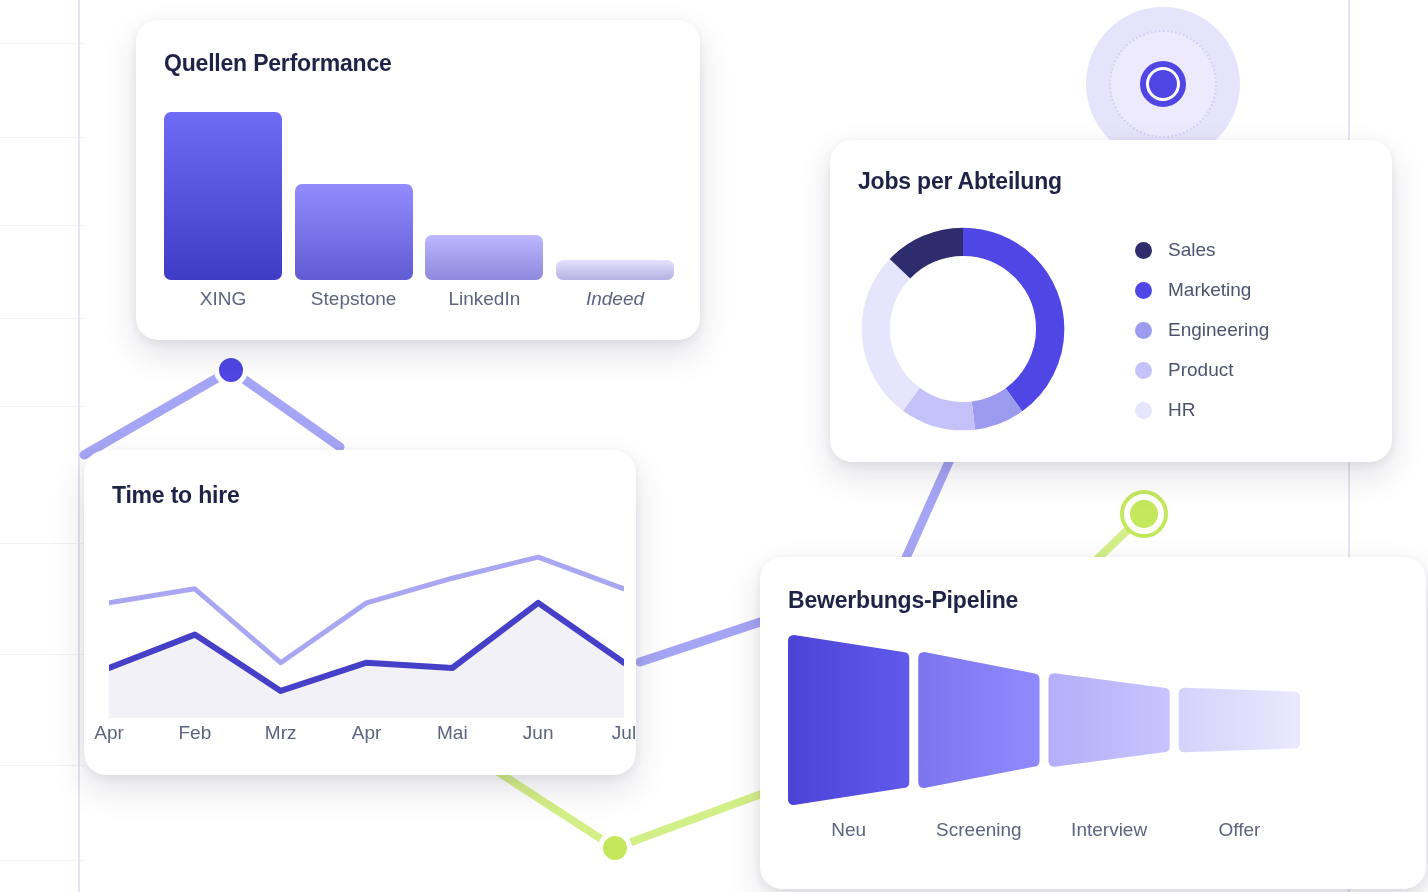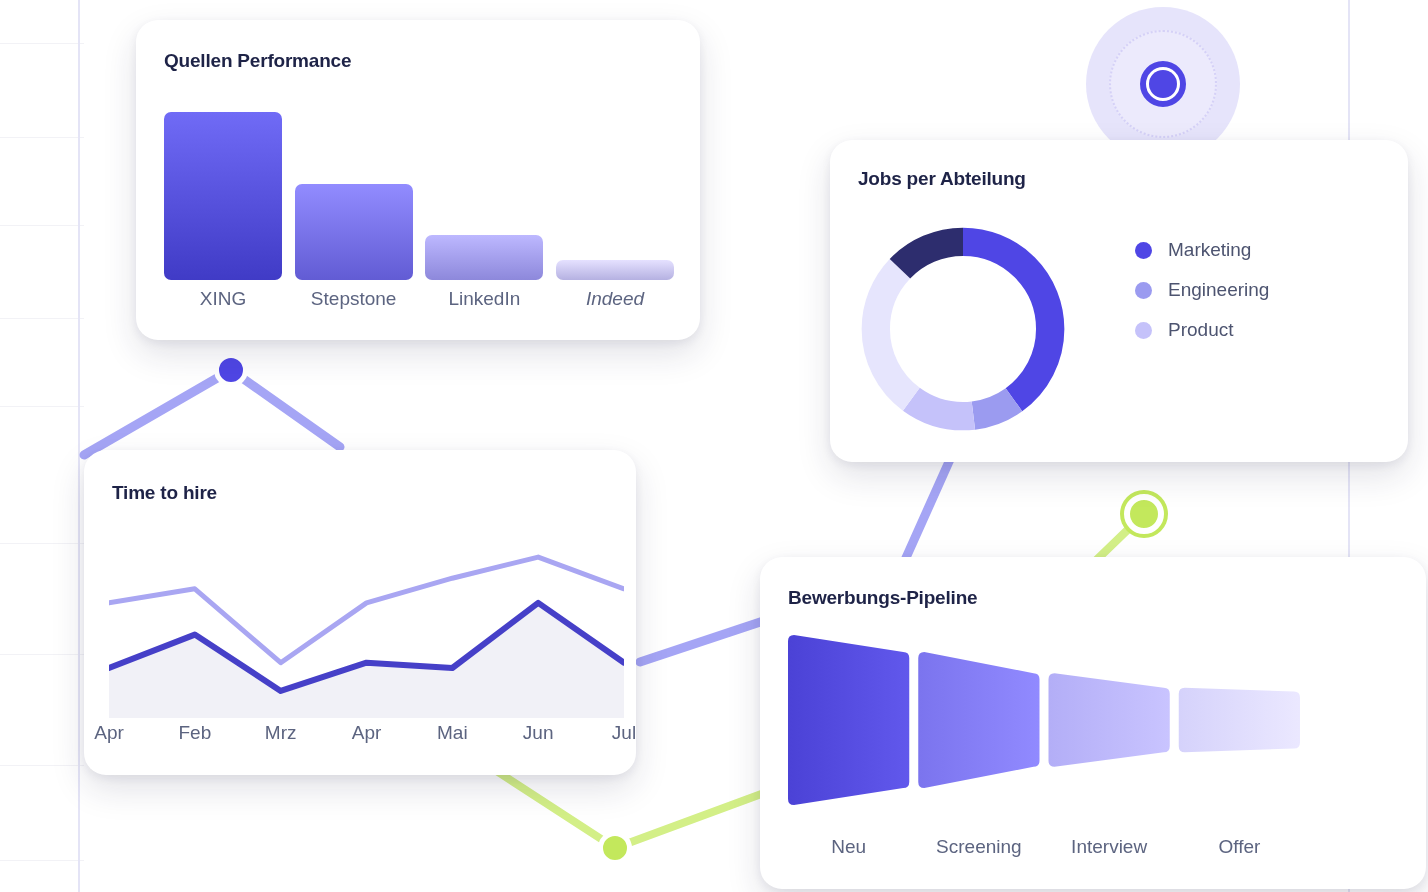--- a/index.html
+++ b/index.html
@@ -67,21 +67,21 @@
 
   
   .card {
     position: absolute;
     background: #ffffff;
     border-radius: 22px;
     box-shadow: 0 14px 34px rgba(30, 30, 70, 0.13),
                 0 3px 10px rgba(30, 30, 70, 0.07);
   }
   .card-title {
-    font-size: 19px;
+    font-size: 23px;
     font-weight: bold;
     color: #1e2347;
     letter-spacing: -0.2px;
   }
   .axis-label {
     font-size: 19px;
     color: #5c6480;
     text-align: center;
     font-weight: normal;
   }
@@ -112,21 +112,21 @@
     width: 510px; height: 26px;
   }
   .bar-label {
     position: absolute;
     width: 118px;
   }
 
   
   #card-departments {
     left: 830px; top: 140px;
-    width: 562px; height: 322px; padding-left: 16px;
+    width: 562px; height: 322px;
   }
   #card-departments .card-title { position: absolute; left: 28px; top: 28px; }
   .donut-wrap {
     position: absolute;
     left: 24px; top: 80px;
     width: 218px; height: 218px;
   }
   .legend {
     position: absolute;
     left: 305px; top: 90px;
@@ -180,21 +180,20 @@
     width: 512px; height: 170px;
   }
   .funnel-labels {
     position: absolute;
     left: 28px; top: 262px;
     width: 512px; height: 28px;
   }
   .funnel-label {
     position: absolute;
     width: 128px;
-    margin-top: 17px;
   }
 
   
   .node {
     position: absolute;
     border-radius: 50%;
     box-sizing: border-box;
   }
 </style>
 </head>
@@ -289,30 +288,38 @@
             <circle cx="50" cy="50" r="40" fill="none" stroke="#4f46e5" stroke-width="13" stroke-dasharray="100.53096491487338 150.79644737231007" stroke-dashoffset="0"></circle>
             <circle cx="50" cy="50" r="40" fill="none" stroke="#9b9bf0" stroke-width="13" stroke-dasharray="20.106192982974676 231.22121930420877" stroke-dashoffset="-100.53096491487338"></circle>
             <circle cx="50" cy="50" r="40" fill="none" stroke="#c5c2fa" stroke-width="13" stroke-dasharray="30.159289474462014 221.16812281272144" stroke-dashoffset="-120.63715789784806"></circle>
             <circle cx="50" cy="50" r="40" fill="none" stroke="#e6e5fd" stroke-width="13" stroke-dasharray="67.85840131753953 183.46901096964393" stroke-dashoffset="-150.79644737231007"></circle>
             <circle cx="50" cy="50" r="40" fill="none" stroke="#2d2d6e" stroke-width="13" stroke-dasharray="32.67256359733385 218.6548486898496" stroke-dashoffset="-218.6548486898496"></circle>
           </g>
       </svg>
     </div>
     <div class="legend" id="donut-legend">
         <div class="legend-row">
+          <span class="legend-dot" style="background: rgb(45, 45, 110);"></span>
+          <span class="legend-label">Sales</span>
+        </div>
+        <div class="legend-row">
           <span class="legend-dot" style="background: rgb(79, 70, 229);"></span>
           <span class="legend-label">Marketing</span>
         </div>
         <div class="legend-row">
           <span class="legend-dot" style="background: rgb(155, 155, 240);"></span>
           <span class="legend-label">Engineering</span>
         </div>
         <div class="legend-row">
           <span class="legend-dot" style="background: rgb(197, 194, 250);"></span>
           <span class="legend-label">Product</span>
+        </div>
+        <div class="legend-row">
+          <span class="legend-dot" style="background: rgb(230, 229, 253);"></span>
+          <span class="legend-label">HR</span>
         </div>
       </div>
   </div>
 
   <div class="card" id="card-tth">
     <div class="card-title">Time to hire</div>
     <div class="line-wrap">
       <svg viewBox="0 0 515 190" width="515" height="190" preserveAspectRatio="none">
         <path id="tth-area" fill="#f1f1f7" stroke="none" d="M 0.0 140.0 L 85.8 106.6 L 171.7 162.9 L 257.5 134.7 L 343.3 140.0 L 429.2 74.9 L 515.0 134.7 L 515 190 L 0 190 Z"></path>
         <polyline id="tth-line-0" fill="none" stroke-width="5" stroke-linejoin="round" stroke-linecap="round" points="0.0,74.9 85.8,60.8 171.7,134.7 257.5,74.9 343.3,50.2 429.2,29.1 515.0,60.8" stroke="#a9a6f2"></polyline>

